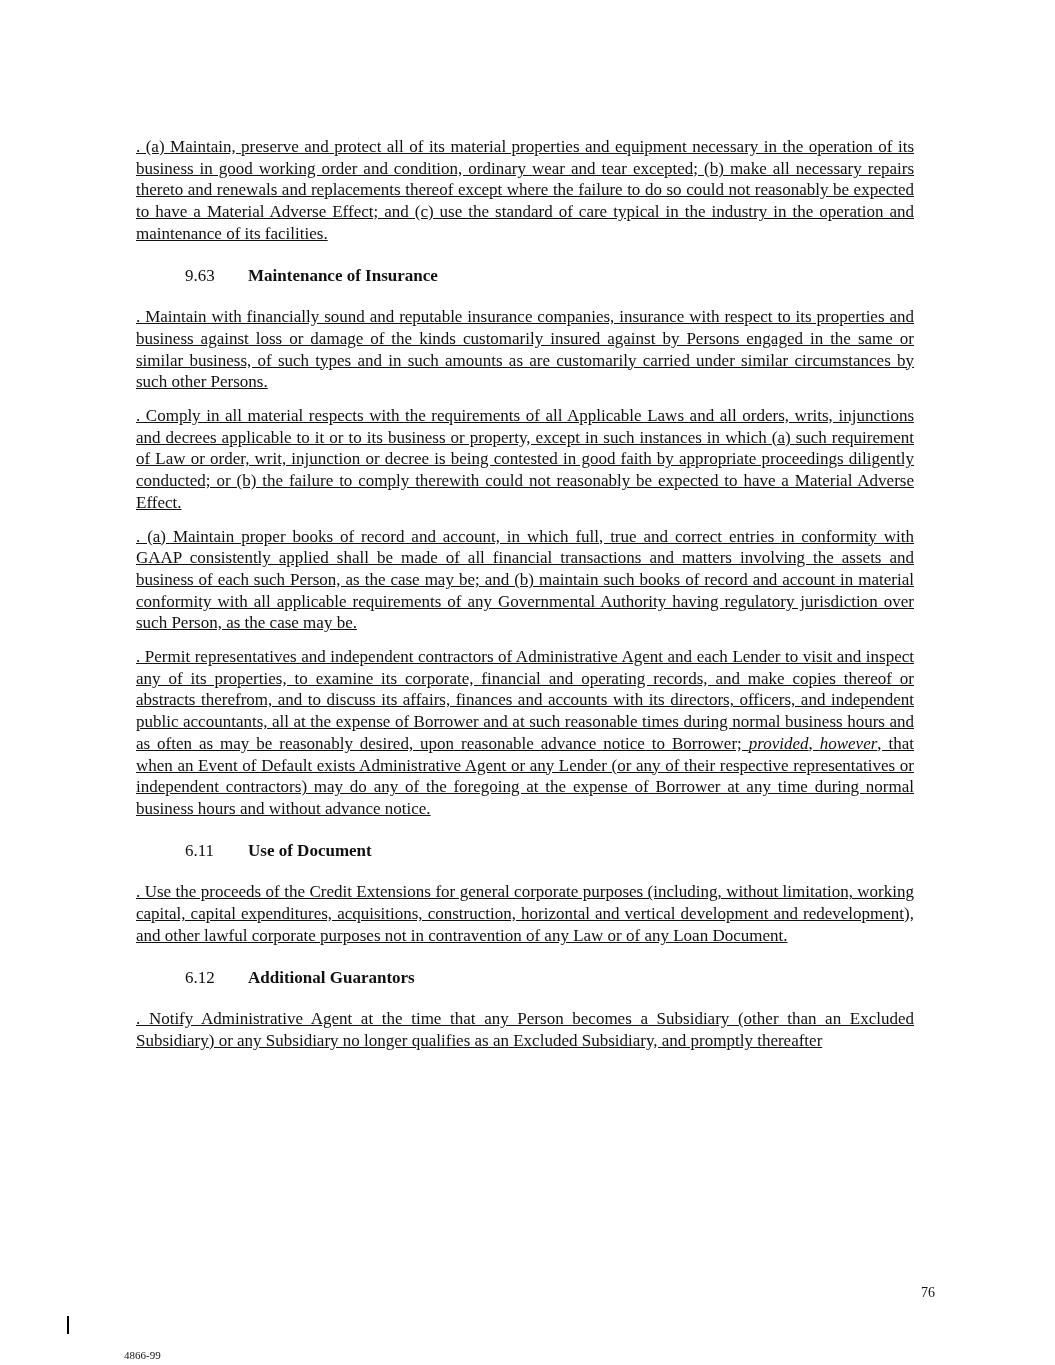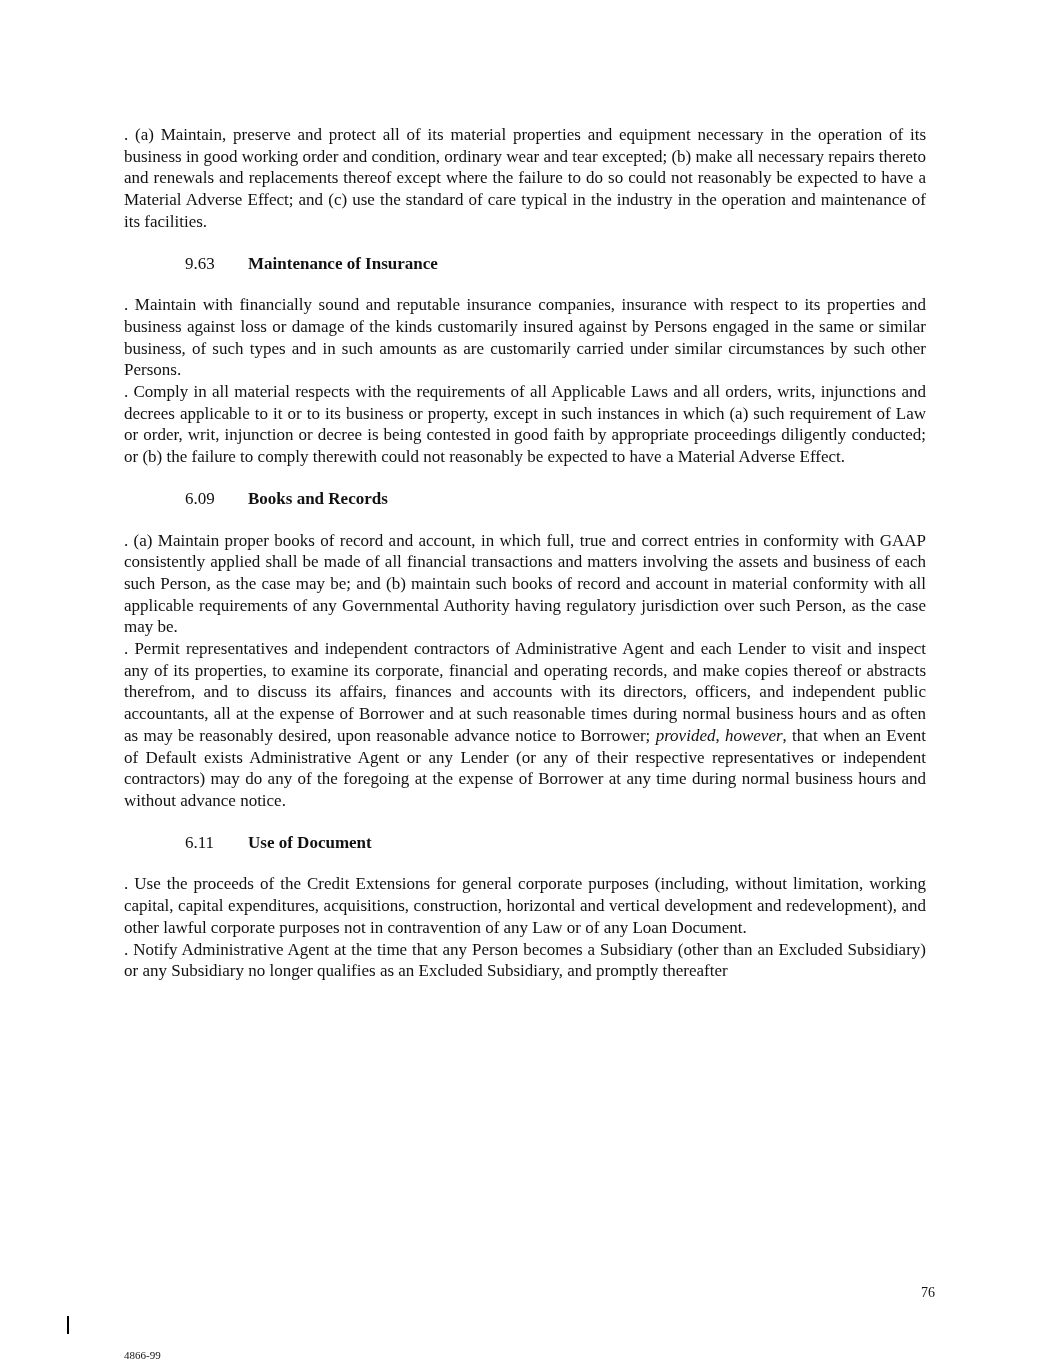--- a/index.html
+++ b/index.html
@@ -1,19 +1,19 @@
 <!DOCTYPE html>
 <html><head>
 <meta charset="utf-8">
 <style>
   html, body { margin: 0; padding: 0; background: #ffffff; }
   body { width: 1055px; height: 1365px; position: relative; overflow: hidden;
          font-family: "Liberation Serif", "DejaVu Serif", serif; color: #111; }
   .page { position: absolute; left: 124px; top: 124px; width: 802px; }
-  .para { font-size: 17px; line-height: 21.7px; text-align: justify; margin: 0; }
+  .para { font-size: 17px; line-height: 21.7px; text-align: justify; margin: 12px; text-decoration: underline; }
   .heading { font-size: 17px; line-height: 21.7px; margin: 20px 0 20px 0; padding-left: 61px; }
   .heading .num { display: inline-block; width: 63px; }
   .heading .title { font-weight: bold; }
   .footer-left { position: absolute; left: 124px; top: 1347px; font-size: 11px; line-height: 17px; }
   .footer-right { position: absolute; left: 921px; top: 1285px; font-size: 14px; }
   .change-bar { position: absolute; left: 67px; top: 1316px; width: 2px; height: 18px; background: #000; }
   .strike { color: #e00; text-decoration: line-through; }
   .ins { color: #2233cc; text-decoration: underline double; }
 </style>
 </head>
@@ -22,32 +22,32 @@
 <div class="page">
   <p class="para">. (a) Maintain, preserve and protect all of its material properties and equipment necessary in the operation of its business in good working order and condition, ordinary wear and tear excepted; (b) make all necessary repairs thereto and renewals and replacements thereof except where the failure to do so could not reasonably be expected to have a Material Adverse Effect; and (c) use the standard of care typical in the industry in the operation and maintenance of its facilities.</p>
 
   <div class="heading">
     <span class="num">9.63</span><span class="title">Maintenance of Insurance</span>
   </div>
   <p class="para">. Maintain with financially sound and reputable insurance companies, insurance with respect to its properties and business against loss or damage of the kinds customarily insured against by Persons engaged in the same or similar business, of such types and in such amounts as are customarily carried under similar circumstances by such other Persons.</p>
 
   <p class="para">. Comply in all material respects with the requirements of all Applicable Laws and all orders, writs, injunctions and decrees applicable to it or to its business or property, except in such instances in which (a) such requirement of Law or order, writ, injunction or decree is being contested in good faith by appropriate proceedings diligently conducted; or (b) the failure to comply therewith could not reasonably be expected to have a Material Adverse Effect.</p>
 
-  <div class="heading">
-    <span class="num">6.09</span><span class="title">Books and Records</span>
-  </div>
   <p class="para">. (a) Maintain proper books of record and account, in which full, true and correct entries in conformity with GAAP consistently applied shall be made of all financial transactions and matters involving the assets and business of each such Person, as the case may be; and (b) maintain such books of record and account in material conformity with all applicable requirements of any Governmental Authority having regulatory jurisdiction over such Person, as the case may be.</p>
 
   <p class="para"><span>. Permit representatives and independent contractors of Administrative Agent and each Lender to visit and inspect any of its properties, to examine its corporate, financial and operating records, and make copies thereof or abstracts therefrom, and to discuss its affairs, finances and accounts with its directors, officers, and independent public accountants, all at the expense of Borrower and at such reasonable times during normal business hours and as often as may be reasonably desired, upon reasonable advance notice to Borrower; </span><i>provided</i><span>, </span><i>however</i><span>, that when an Event of Default exists Administrative Agent or any Lender (or any of their respective representatives or independent contractors) may do any of the foregoing at the expense of Borrower at any time during normal business hours and without advance notice.</span></p>
 
   <div class="heading">
     <span class="num">6.11</span><span class="title">Use of Document</span>
   </div>
   <p class="para">. Use the proceeds of the Credit Extensions for general corporate purposes (including, without limitation, working capital, capital expenditures, acquisitions, construction, horizontal and vertical development and redevelopment), and other lawful corporate purposes not in contravention of any Law or of any Loan Document.</p>
 
+  <div class="heading">
+    <span class="num">6.12</span><span class="title">Additional Guarantors</span>
+  </div>
   <p class="para">. Notify Administrative Agent at the time that any Person becomes a Subsidiary (other than an Excluded Subsidiary) or any Subsidiary no longer qualifies as an Excluded Subsidiary, and promptly thereafter</p>
 </div>
 
 <div class="change-bar"></div>
 
 <div class="footer-left">
   <div>4866-99</div>
   <div>02-2696</div>
   <div><span>v.</span><span class="strike">1</span><span class="ins">15</span></div>
 </div>

